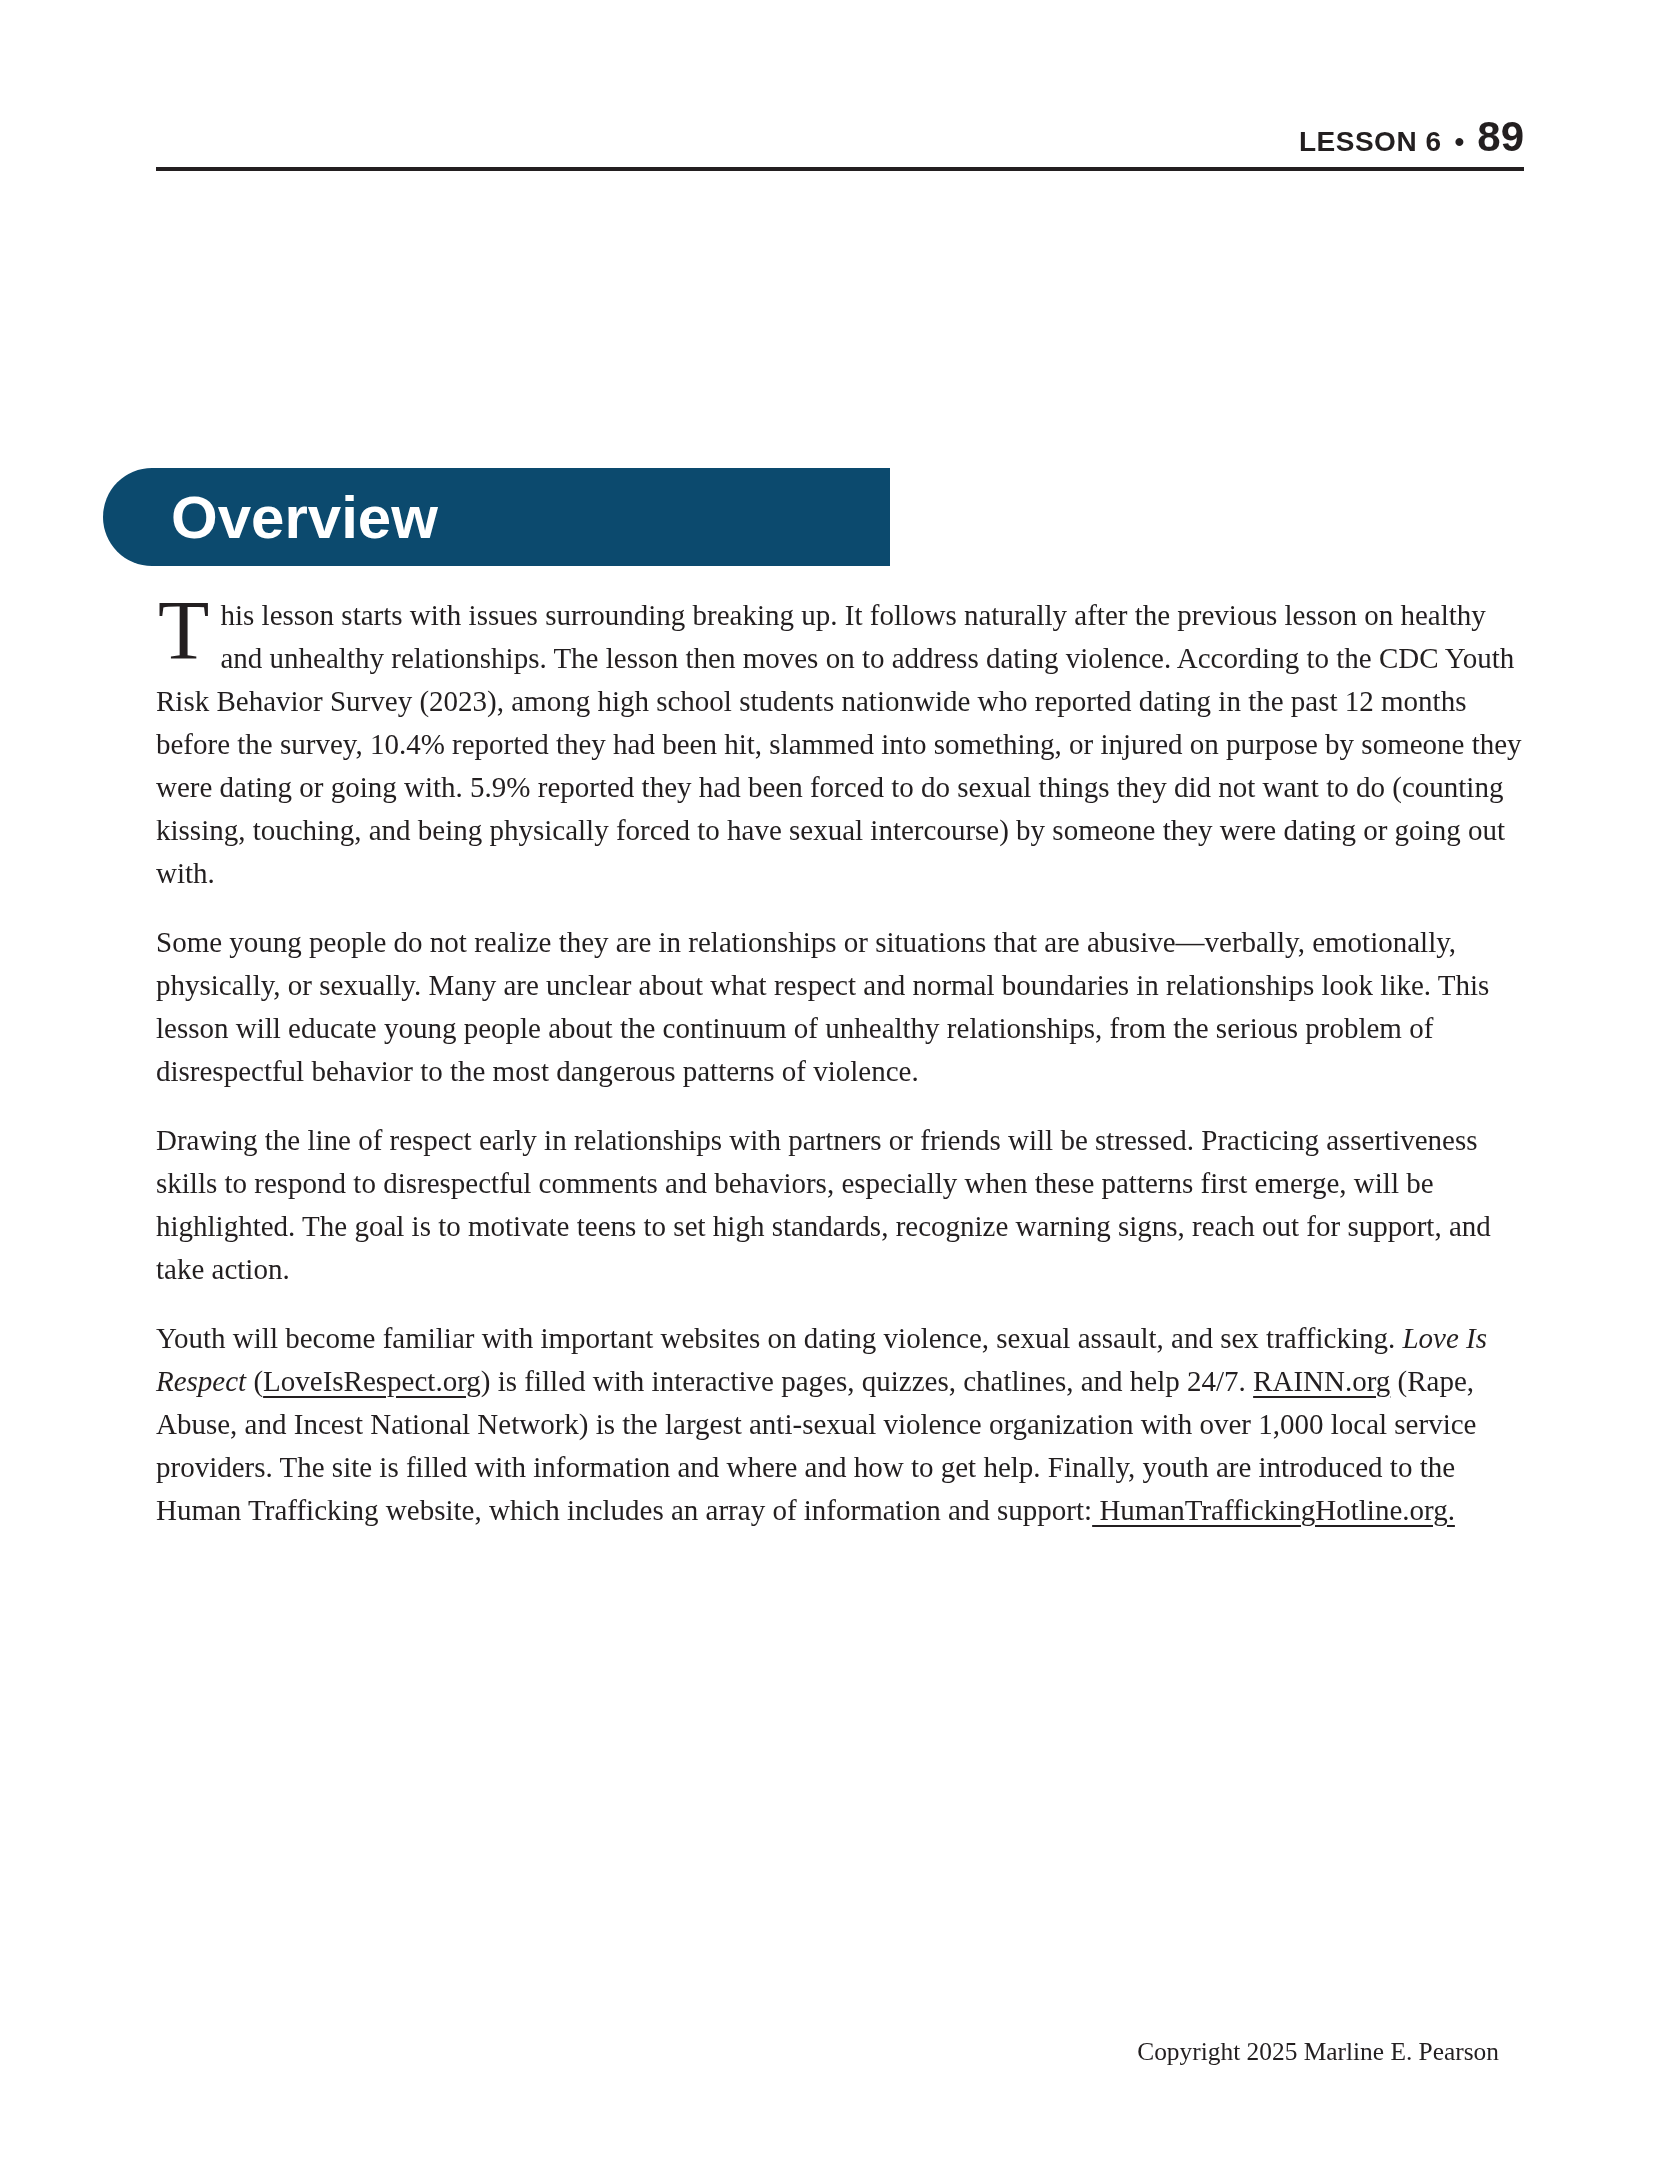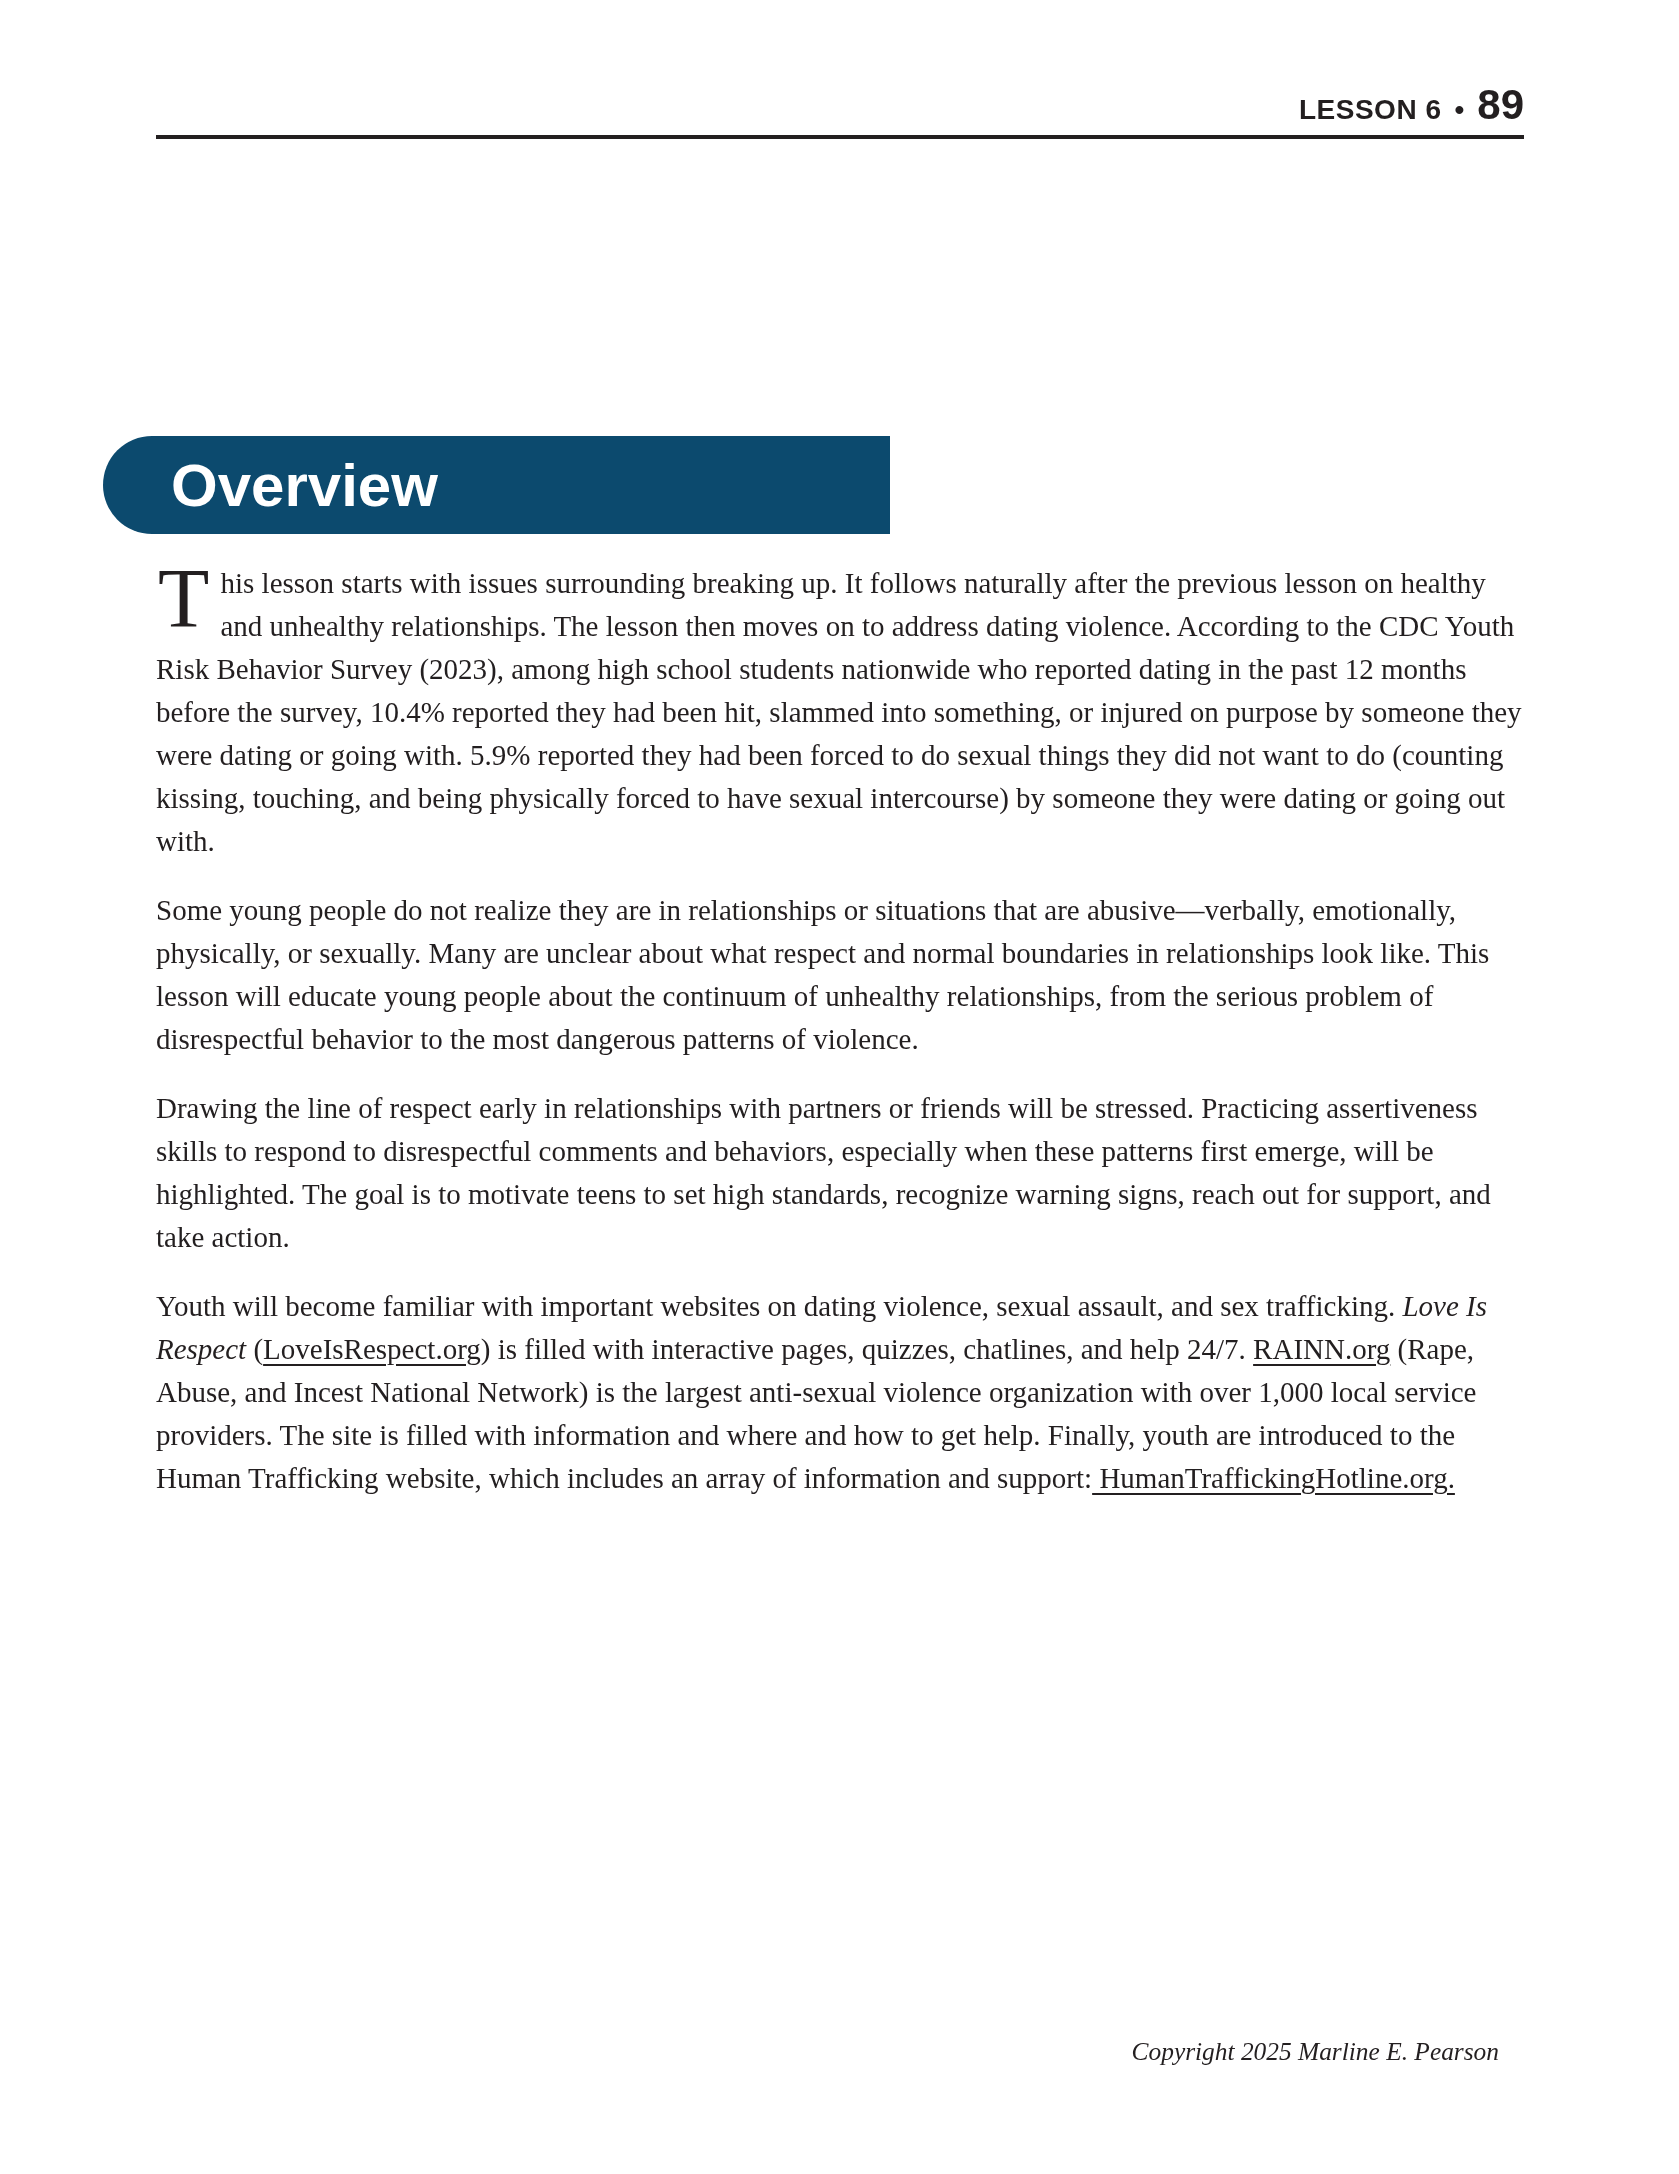--- a/index.html
+++ b/index.html
@@ -13,21 +13,21 @@
     overflow: hidden;
   }
   .page { padding: 0 156px; }
 
   
   .header-row {
     display: flex;
     justify-content: flex-end;
     align-items: baseline;
     gap: 13px;
-    padding-top: 58px;
+    padding-top: 90px;
     font-family: "Liberation Sans", sans-serif;
     font-weight: 700;
   }
   .lesson-label { font-size: 28px; letter-spacing: 0.5px; line-height: 1; }
   .header-bullet { font-size: 28px; line-height: 1; }
   .page-num { font-size: 42px; line-height: 1; margin-top: 26px; }
   .rule { border-top: 4.7px solid #231f20; margin-top: 8.5px; }
 
   
   .page-title {
@@ -86,21 +86,20 @@
     text-decoration-thickness: 1.9px;
   }
 
   
   .copyright {
     position: absolute;
     top: 2036px;
     right: 181px;
     font-size: 25.4px;
     line-height: 1.2;
-    font-style: italic;
   }
 </style>
 </head>
 <body>
 
 <div class="page">
 
   <div class="header-row">
     <span class="lesson-label">LESSON 6</span>
     <span class="header-bullet">•</span>

